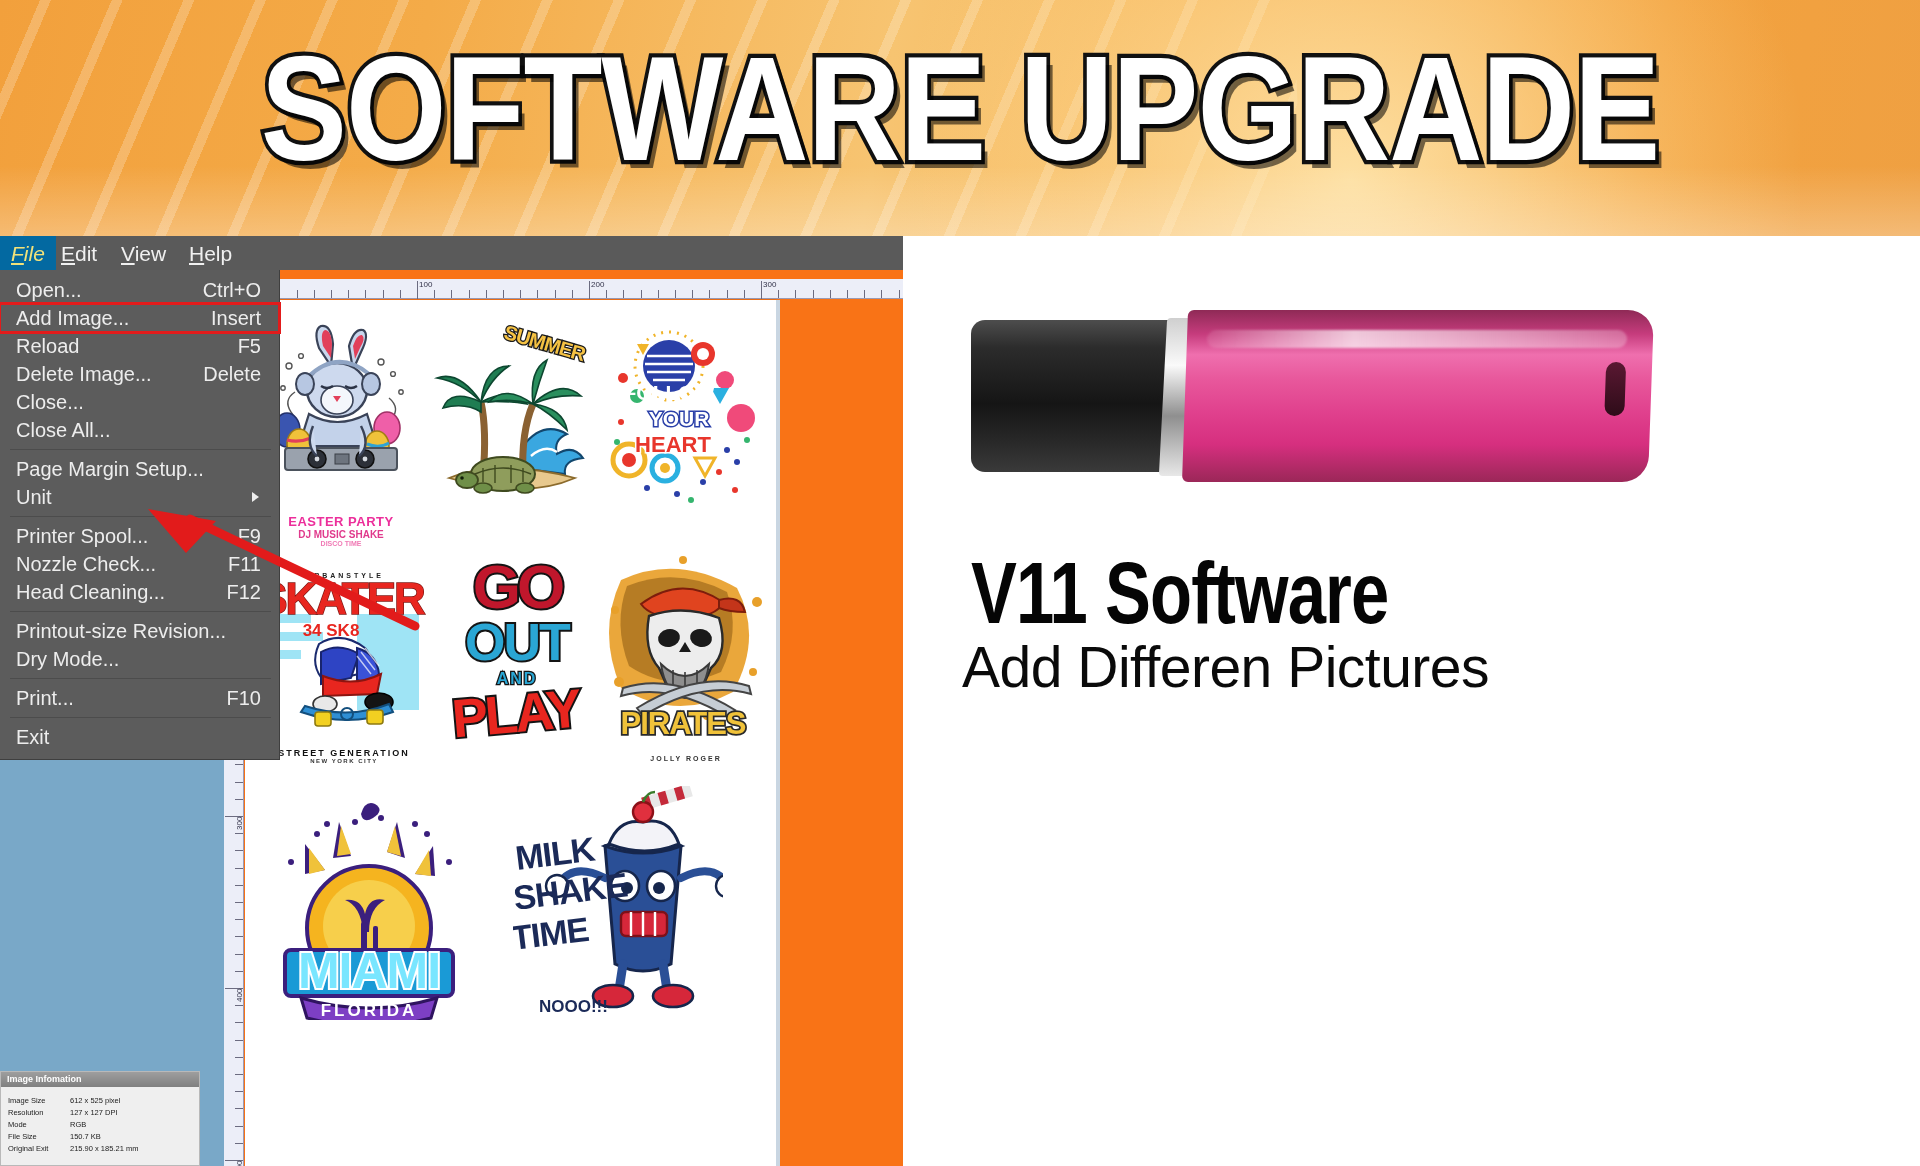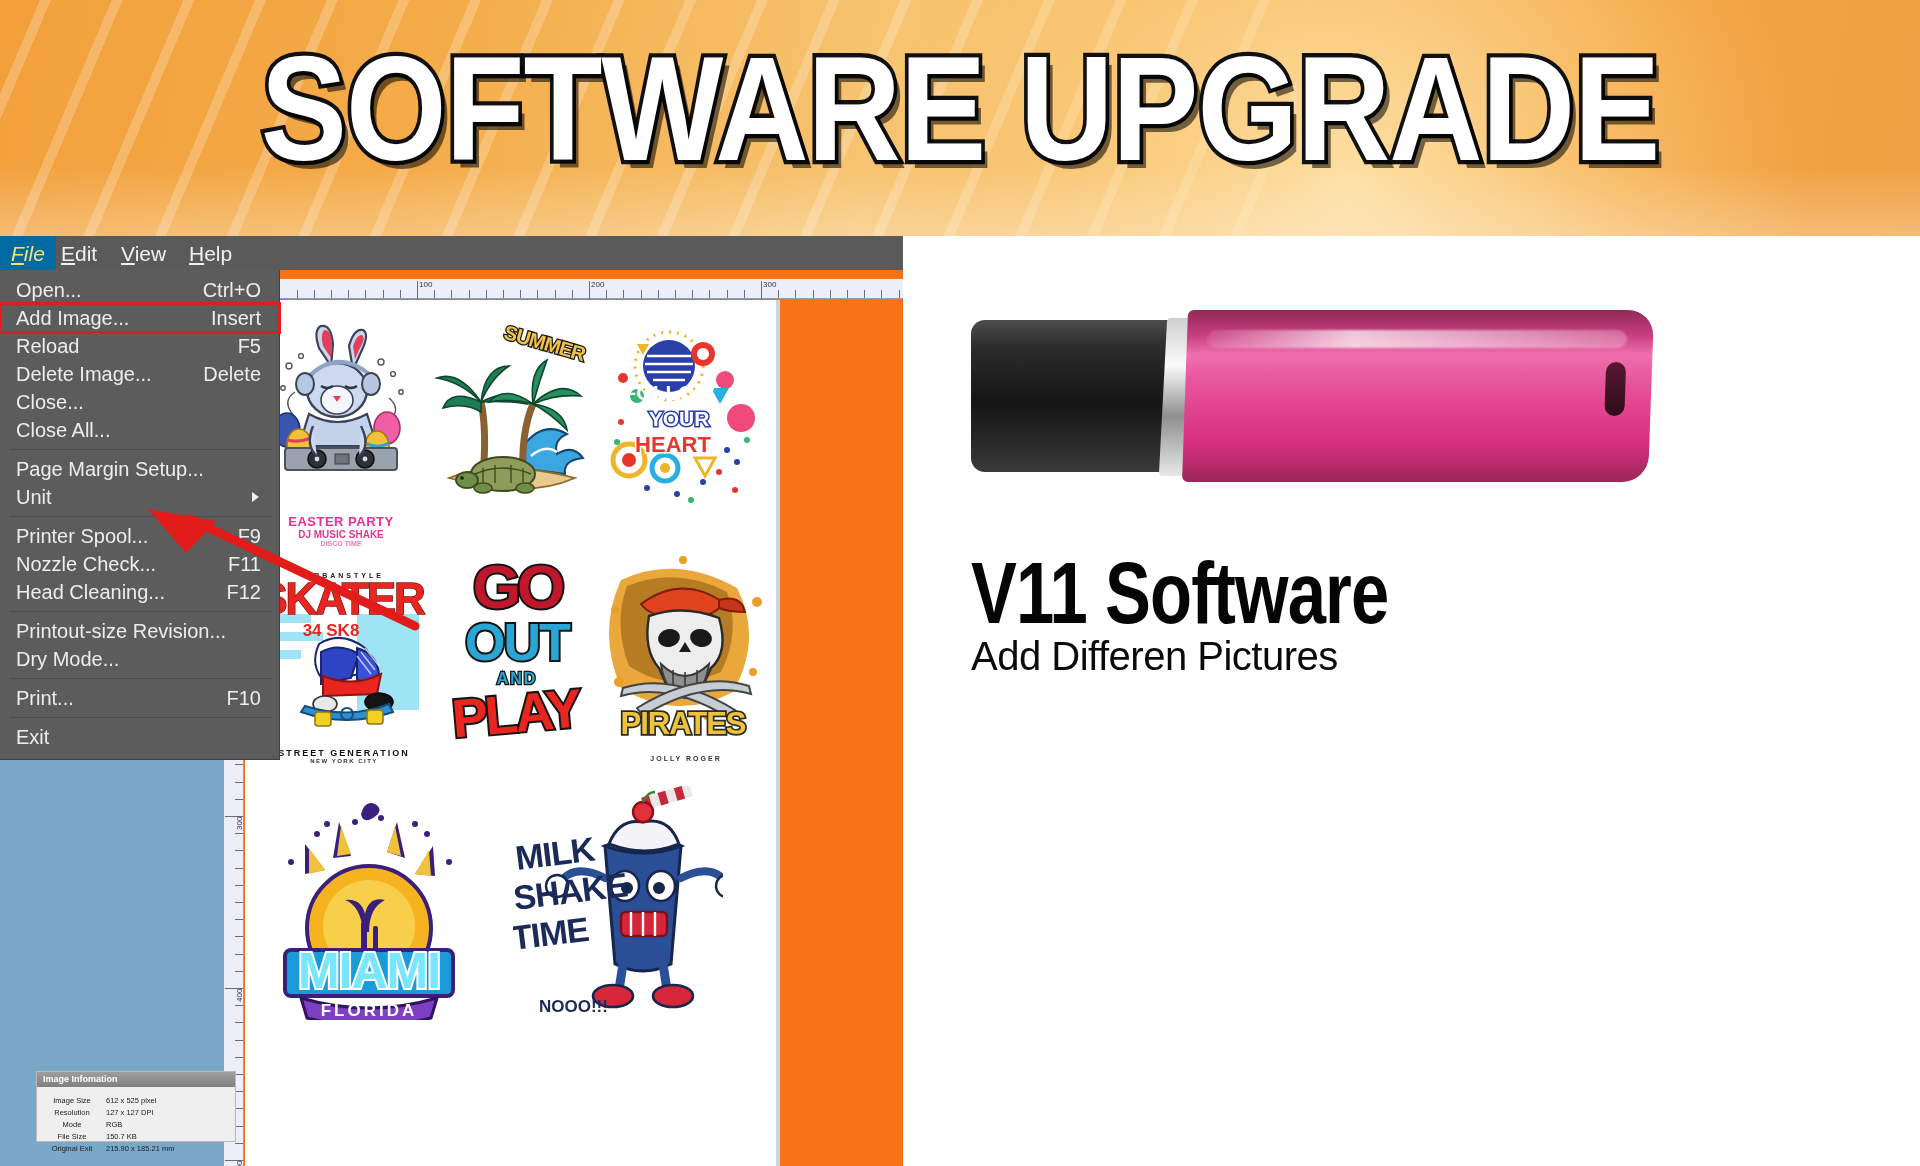--- a/index.html
+++ b/index.html
@@ -77,28 +77,28 @@
           background:#ffffff; box-shadow:1px 0 2px rgba(0,0,0,.2); }
   .page-edge { position:absolute; left:552px; top:30px; width:4px; height:866px;
           background:#c9d6e2; }
 
   
   .dgrid { position:absolute; left:10px; top:8px; width:511px; height:850px; }
   .cell { position:absolute; }
   .cap { text-align:center; font-weight:bold; }
 
   
-  .infopanel { position:absolute; left:0; top:835px; width:200px; height:71px;
-               background:#efefef; border:1px solid #b9b9b9;margin-left:36px; }
+  .infopanel { position:absolute; left:0; top:835px; width:200px; height:95px;
+               background:#efefef; border:1px solid #b9b9b9; }
   .infopanel .hdr { height:15px; background:linear-gradient(to bottom,#9e9e9e,#808080);
                color:#fff; font-size:9px; font-weight:bold; padding:2px 0 0 6px; }
   .infopanel table { margin:7px 0 0 4px; font-size:7.5px; color:#222;
                border-collapse:collapse; }
   .infopanel td { padding:1.5px 3px; }
-  .infopanel td.k { text-align:center; width:62px; }
+  .infopanel td.k { text-align:left; width:62px; }
 
   
   .promo { position:absolute; left:903px; top:236px; width:1017px; height:930px;
            background:#ffffff; }
   .usb { position:absolute; left:68px; top:60px; width:700px; height:200px; }
   .usb-cap { position:absolute; left:0; top:24px; width:200px; height:152px;
              background:linear-gradient(to bottom,#4d4d4d 0%,#2c2c2c 18%,#151515 55%,#2a2a2a 82%,#3a3a3a 100%);
              border-radius:14px 4px 4px 14px; }
   .usb-ring { position:absolute; left:192px; top:22px; width:26px; height:158px;
              background:linear-gradient(to bottom,#cfcfcf,#fafafa 30%,#8f8f8f 62%,#e8e8e8 100%);
@@ -109,21 +109,21 @@
   .usb-hi { position:absolute; left:236px; top:34px; width:420px; height:18px;
              background:linear-gradient(to right, rgba(255,255,255,.1), rgba(255,255,255,.72) 35%, rgba(255,255,255,.25));
              border-radius:9px; transform:skewX(-2deg); filter:blur(1px); }
   .usb-notch { position:absolute; right:26px; top:52px; width:20px; height:54px;
              background:linear-gradient(to bottom,#5a1832,#2e0c19); border-radius:10px; }
 
   .promo-h1 { position:absolute; left:68px; top:314px; font-size:74px;
               font-weight:bold; font-stretch:condensed; color:#050505;
               letter-spacing:-1px; transform:scaleX(.93) scaleY(1.18);
               transform-origin:0 50%; white-space:nowrap; }
-  .promo-l { position:absolute; left:68px; font-size:40px; color:#0a0a0a;
+  .promo-l { position:absolute; left:59px; font-size:57px; color:#0a0a0a;
              white-space:nowrap; letter-spacing:-.5px; }
   .promo-l1 { top:398px; }
   .promo-l2 { top:476px; }
   .promo-l3 { top:554px; }
 </style>
 </head>
 <body>
 
 <div id="root">
 

